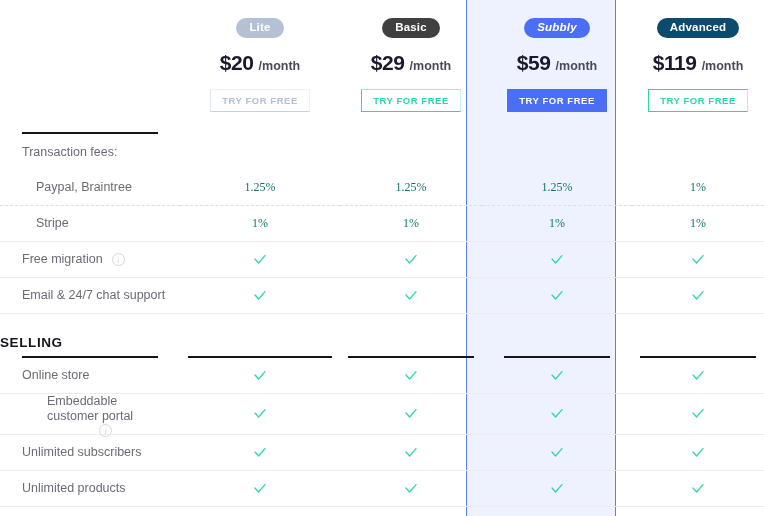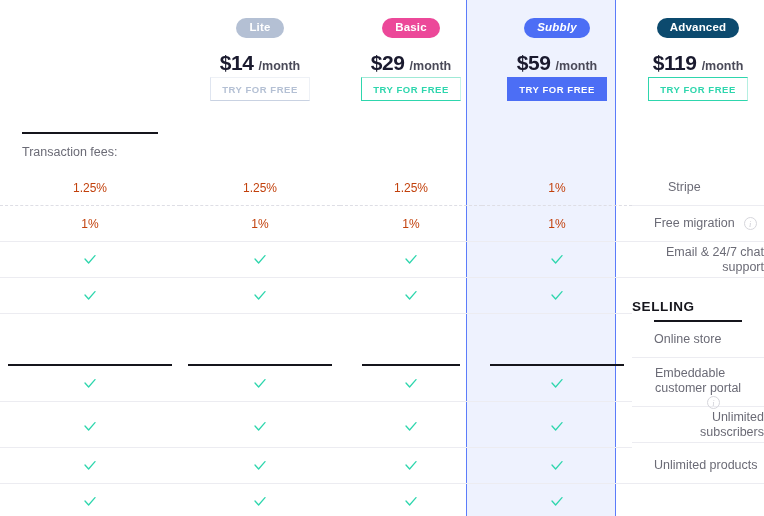--- a/index.html
+++ b/index.html
@@ -58,21 +58,21 @@
     display: inline-block;
     border-radius: 11px;
     padding: 3px 13px 4px;
     font-size: 11.5px;
     font-weight: bold;
     letter-spacing: .2px;
     color: #ffffff;
     line-height: 13px;
   }
   .badge.lite     { background: #b4c0d4; }
-  .badge.basic    { background: #ec4899; }
+  .badge.basic    { background: #404040; }
   .badge.subbly   { background: #4c6ef5; font-style: italic; }
   .badge.advanced { background: #0c4a6e; }
 
   .price-row {
     margin-top: 13px;
     display: flex;
     align-items: baseline;
     color: #1a1a2e;
   }
   .price-amount {
@@ -81,21 +81,21 @@
     letter-spacing: -.4px;
   }
   .price-per {
     font-size: 12.5px;
     font-weight: bold;
     color: #4a4a58;
     margin-left: 5px;
   }
 
   .cta {
-    margin-top: 2px;
+    margin-top: 14px;
     width: 100px;
     height: 24px;
     display: flex;
     align-items: center;
     justify-content: center;
     font-size: 9.5px;
     font-weight: bold;
     letter-spacing: .55px;
     background: transparent;
     cursor: pointer;
@@ -151,22 +151,23 @@
     justify-content: center;
     flex: none;
     cursor: pointer;
   }
 
   
   .value-cell {
     display: flex;
     align-items: center;
     justify-content: center;
-    color: #c2410c;
+    color: #0f766e;
     font-size: 12px;
+    font-family: Liberation Serif, serif;
   }
 
   .check {
     width: 14px;
     height: 14px;
     display: block;
   }
 
   
   .r-blank   { height: 22px; }
@@ -208,21 +209,21 @@
 
   <div class="highlight-band"></div>
 
   <div class="grid">
 
     <div class="cell head-cell spacer"></div>
 
     <div class="cell head-cell">
       <span class="badge lite">Lite</span>
       <div class="price-row">
-        <span class="price-amount"><span>$</span><span>14</span></span>
+        <span class="price-amount"><span>$</span><span>20</span></span>
         <span class="price-per">/month</span>
       </div>
       <div class="cta ghost-gray">TRY FOR FREE</div>
     </div>
 
     <div class="cell head-cell">
       <span class="badge basic">Basic</span>
       <div class="price-row">
         <span class="price-amount"><span>$</span><span>29</span></span>
         <span class="price-per">/month</span>
@@ -255,20 +256,23 @@
     <div class="cell r-blank"></div>
 
     <div class="cell r-36 label-cell">
       <span class="label-text">Transaction fees:</span>
     </div>
     <div class="cell r-36 value-cell"></div>
     <div class="cell r-36 value-cell"></div>
     <div class="cell r-36 value-cell hl"></div>
     <div class="cell r-36 value-cell"></div>
 
+    <div class="cell r-36 label-cell indent div-dash">
+      <span class="label-text">Paypal, Braintree</span>
+    </div>
     <div class="cell r-36 value-cell div-dash">1.25%</div>
     <div class="cell r-36 value-cell div-dash">1.25%</div>
     <div class="cell r-36 value-cell div-dash hl">1.25%</div>
     <div class="cell r-36 value-cell div-dash">1%</div>
 
     <div class="cell r-36 label-cell indent div-light">
       <span class="label-text">Stripe</span>
     </div>
     <div class="cell r-36 value-cell div-light">1%</div>
     <div class="cell r-36 value-cell div-light">1%</div>

